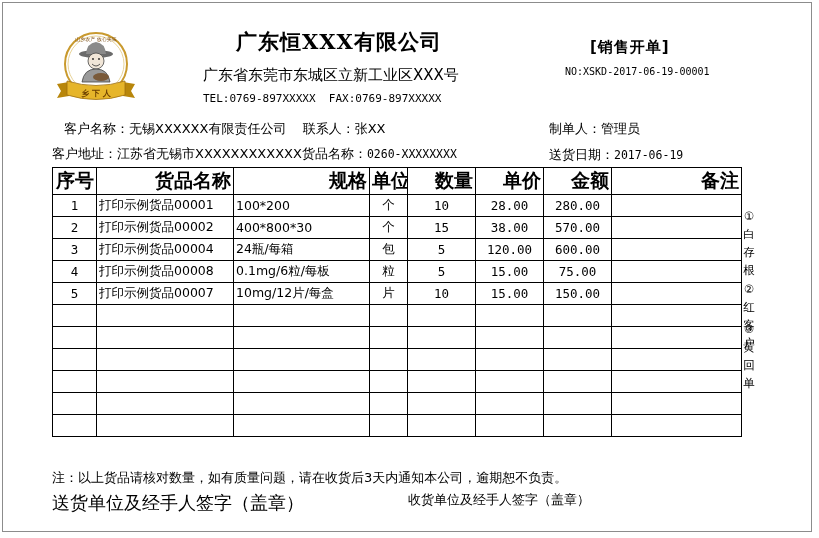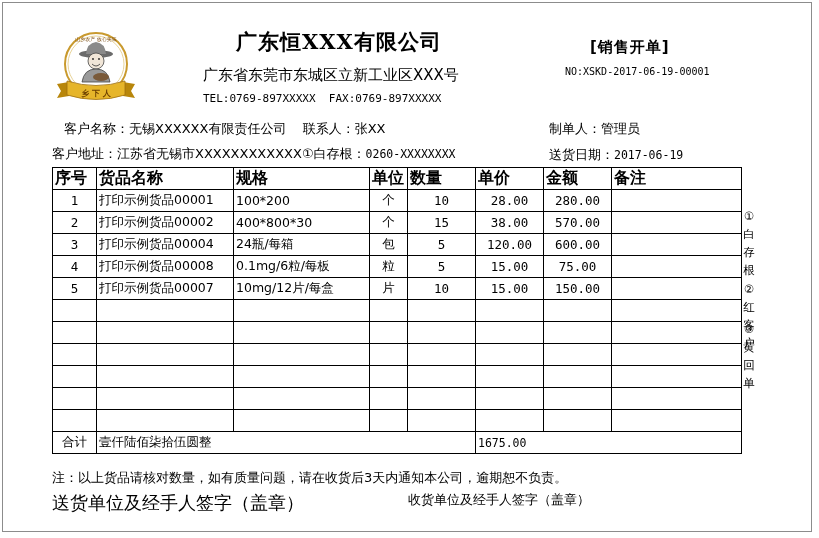--- a/index.html
+++ b/index.html
@@ -20,21 +20,21 @@
   .docno { left: 553px; top: 66px; font-family: "DejaVu Sans Mono", "Liberation Mono", monospace; font-size: 10px; margin-left: 12px; }
 
   .info { font-size: 13px; }
   .info .mono { font-family: "DejaVu Sans Mono", "Liberation Mono", monospace; font-size: 11.5px; }
 
   
   table.items { position: absolute; left: 52px; top: 167px; border-collapse: collapse;
                 table-layout: fixed; width: 689px; }
   table.items td, table.items th { border: 1px solid #000; height: 22px; padding: 0 2px;
                 font-size: 12.5px; box-sizing: border-box; overflow: hidden; white-space: nowrap; }
-  table.items th { font-weight: bold; font-size: 16px; text-align: left; font-family: Liberation Mono, monospace; }
+  table.items th { font-weight: bold; font-size: 19px; text-align: right; font-family: Liberation Mono, monospace; }
   td.c { text-align: center; }
   td.l { text-align: left; }
   td.num { text-align: center; font-family: "DejaVu Sans Mono", "Liberation Mono", monospace; font-size: 11.5px; }
   td.spec { font-size: 11.5px; }
 
   .copies { position: absolute; left: 742px; width: 14px; font-size: 11.5px; line-height: 18px;
             text-align: center; white-space: normal; word-break: break-all; }
 
   .note { left: 52px; top: 469px; font-size: 13px; }
   .sign1 { left: 52px; top: 491px; font-size: 18px; }
@@ -75,21 +75,21 @@
 <div class="abs telfax" style="white-space:pre;">TEL:0769-897XXXXX  FAX:0769-897XXXXX</div>
 <div class="abs doctitle">[销售开单]</div>
 <div class="abs docno">NO:XSKD-2017-06-19-00001</div>
 
 <div class="abs info" style="left:64px; top:120px;">
   <span>客户名称：</span><span>无锡XXXXXX有限责任公司</span>
   <span style="display:inline-block;width:8px;"></span>
   <span>联系人：</span><span>张XX</span>
 </div>
 <div class="abs info" style="left:52px; top:145px;">
-  <span>客户地址：</span><span>江苏省无锡市XXXXXXXXXXXX</span><span>①白存根：</span><span class="mono">0260-XXXXXXXX</span>
+  <span>客户地址：</span><span>江苏省无锡市XXXXXXXXXXXX</span><span>货品名称：</span><span class="mono">0260-XXXXXXXX</span>
 </div>
 <div class="abs info" style="left:549px; top:120px;">
   <span>制单人：</span><span>管理员</span>
 </div>
 <div class="abs info" style="left:549px; top:146px;">
   <span>送货日期：</span><span class="mono">2017-06-19</span>
 </div>
 
 <table class="items">
   <colgroup>
@@ -218,25 +218,20 @@
     <tr>
         <td></td>
         <td></td>
         <td></td>
         <td></td>
         <td></td>
         <td></td>
         <td></td>
         <td></td>
       </tr>
-    <tr>
-      <td class="c">合计</td>
-      <td class="l" colspan="4">壹仟陆佰柒拾伍圆整</td>
-      <td class="l" colspan="3" style="font-family:'DejaVu Sans Mono','Liberation Mono',monospace;font-size:11.5px;">1675.00</td>
-    </tr>
   </tbody>
 </table>
 
 <div class="copies" style="top:207px;">①白存根</div>
 <div class="copies" style="top:280px;">②红客户</div>
 <div class="copies" style="top:320px;">③黄回单</div>
 
 <div class="abs note">注：以上货品请核对数量，如有质量问题，请在收货后3天内通知本公司，逾期恕不负责。</div>
 <div class="abs sign1">送货单位及经手人签字（盖章）</div>
 <div class="abs sign2">收货单位及经手人签字（盖章）</div>

